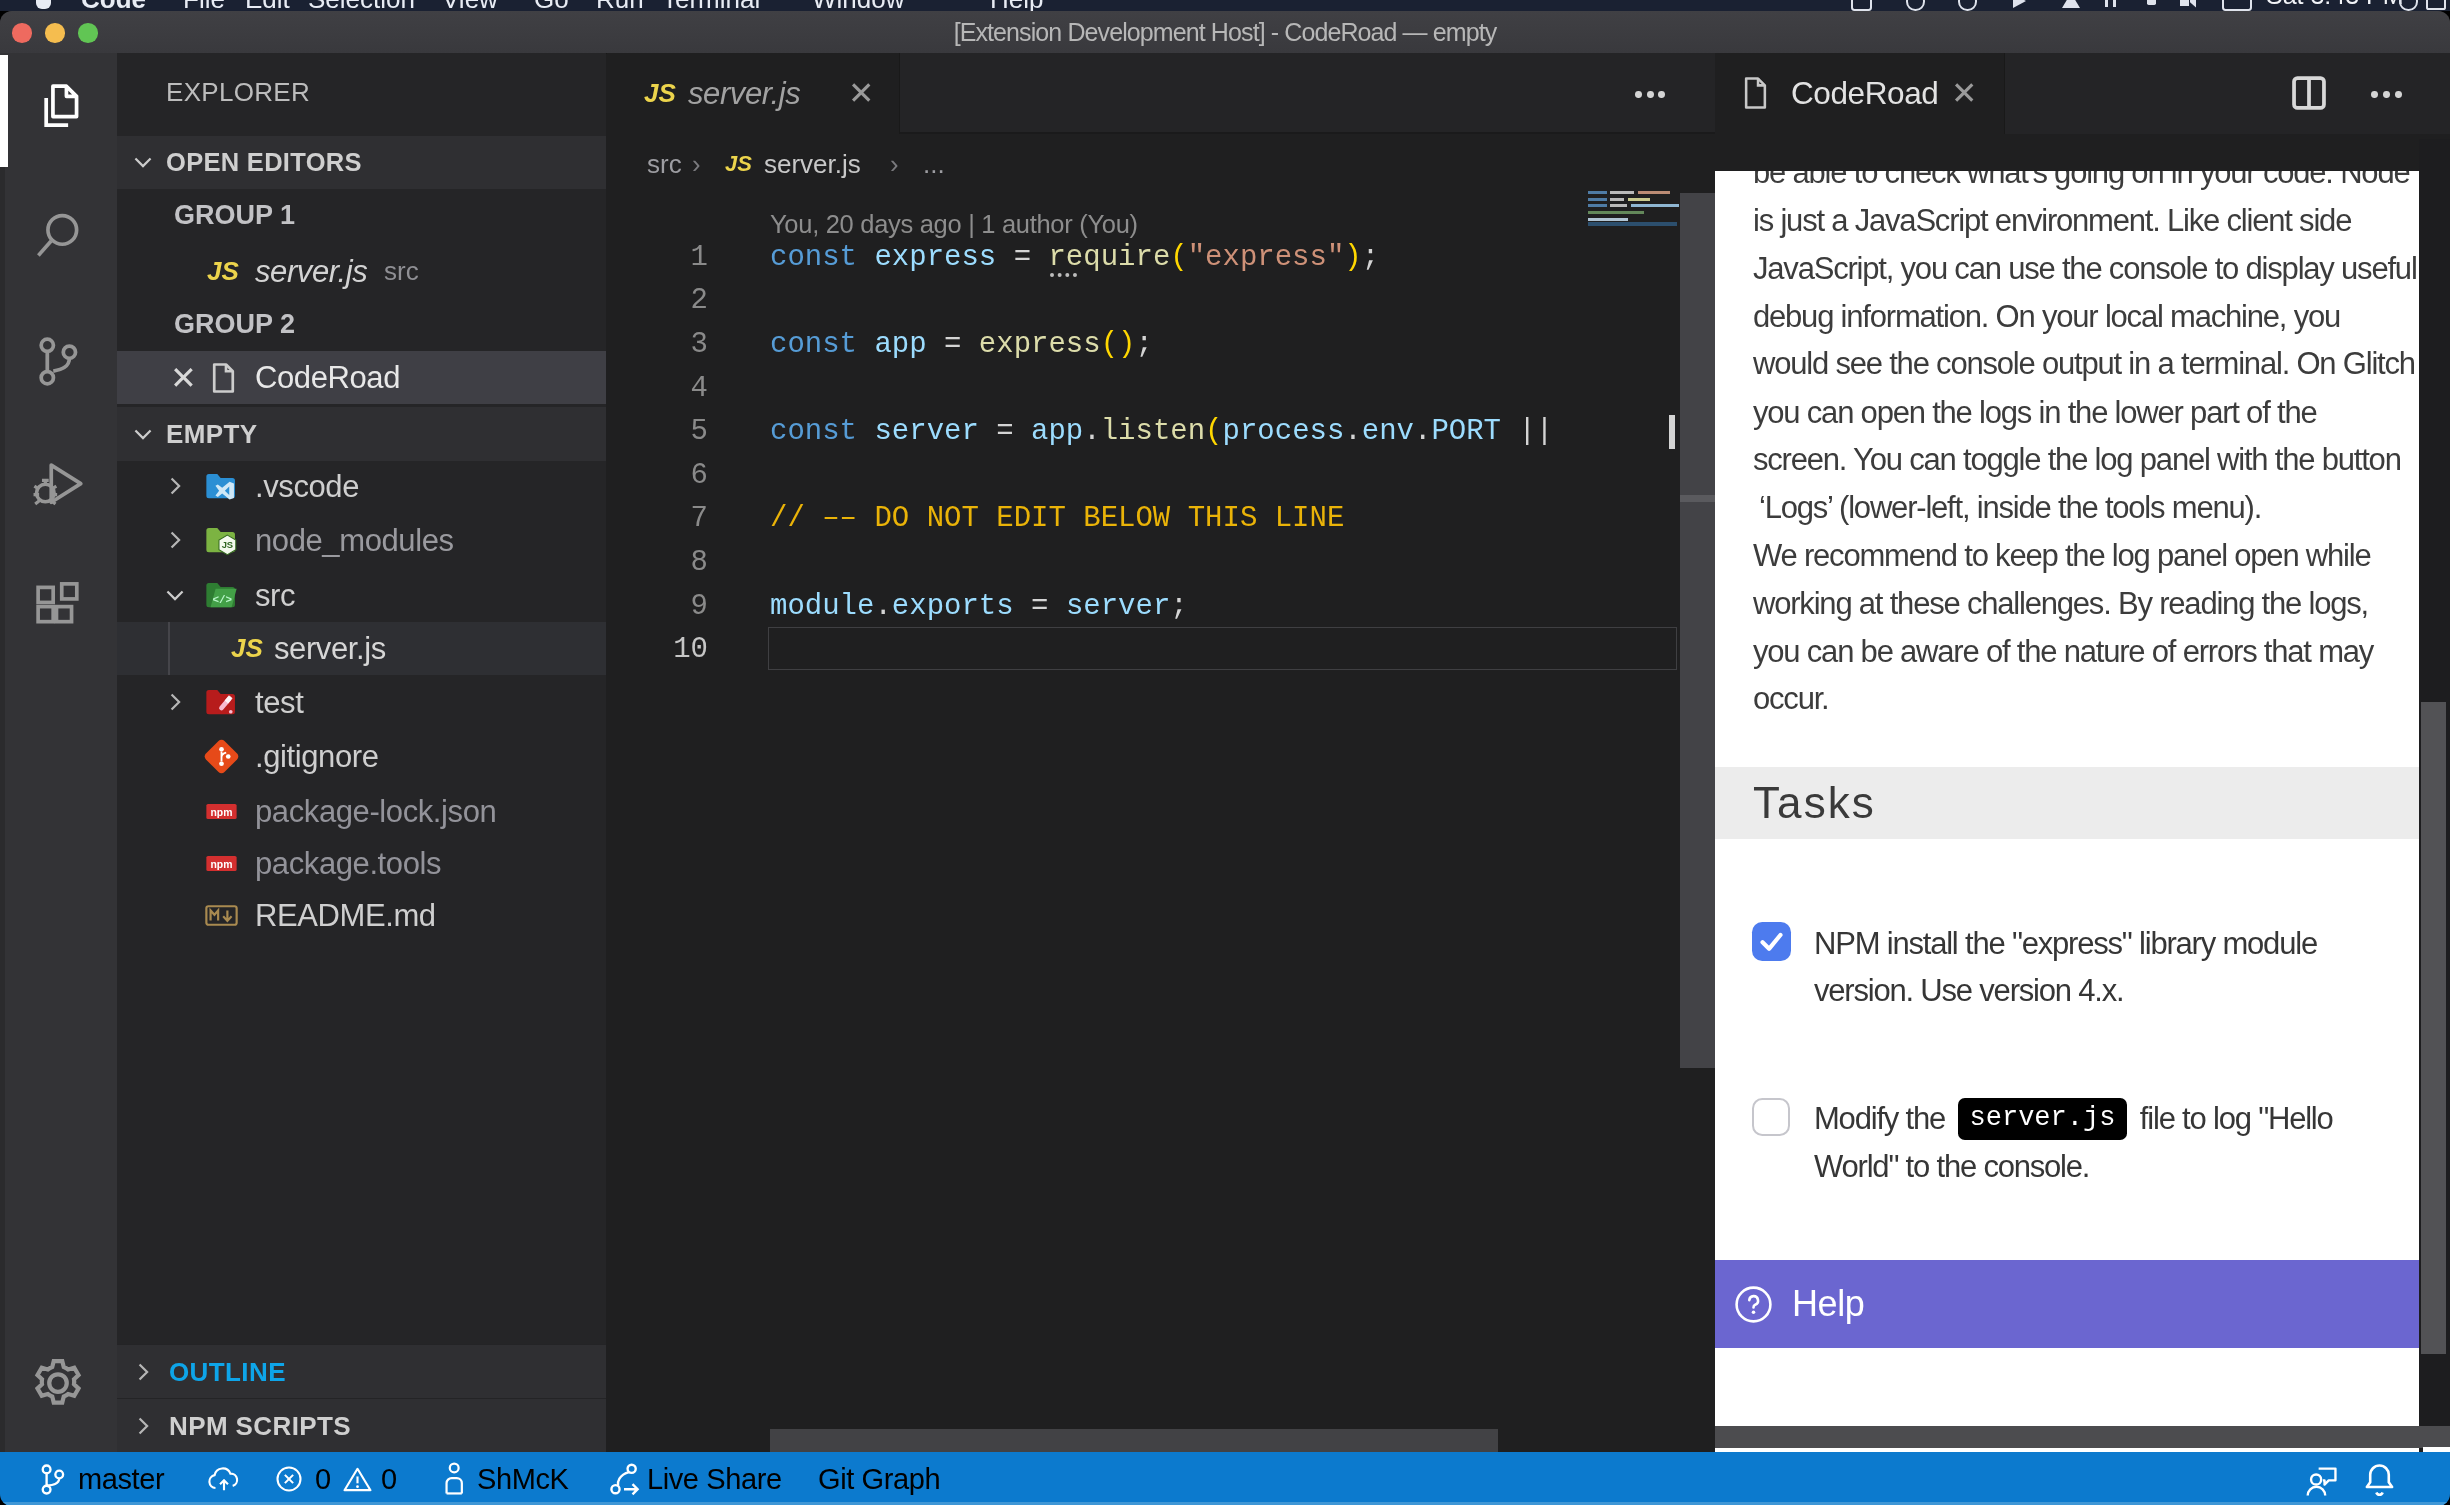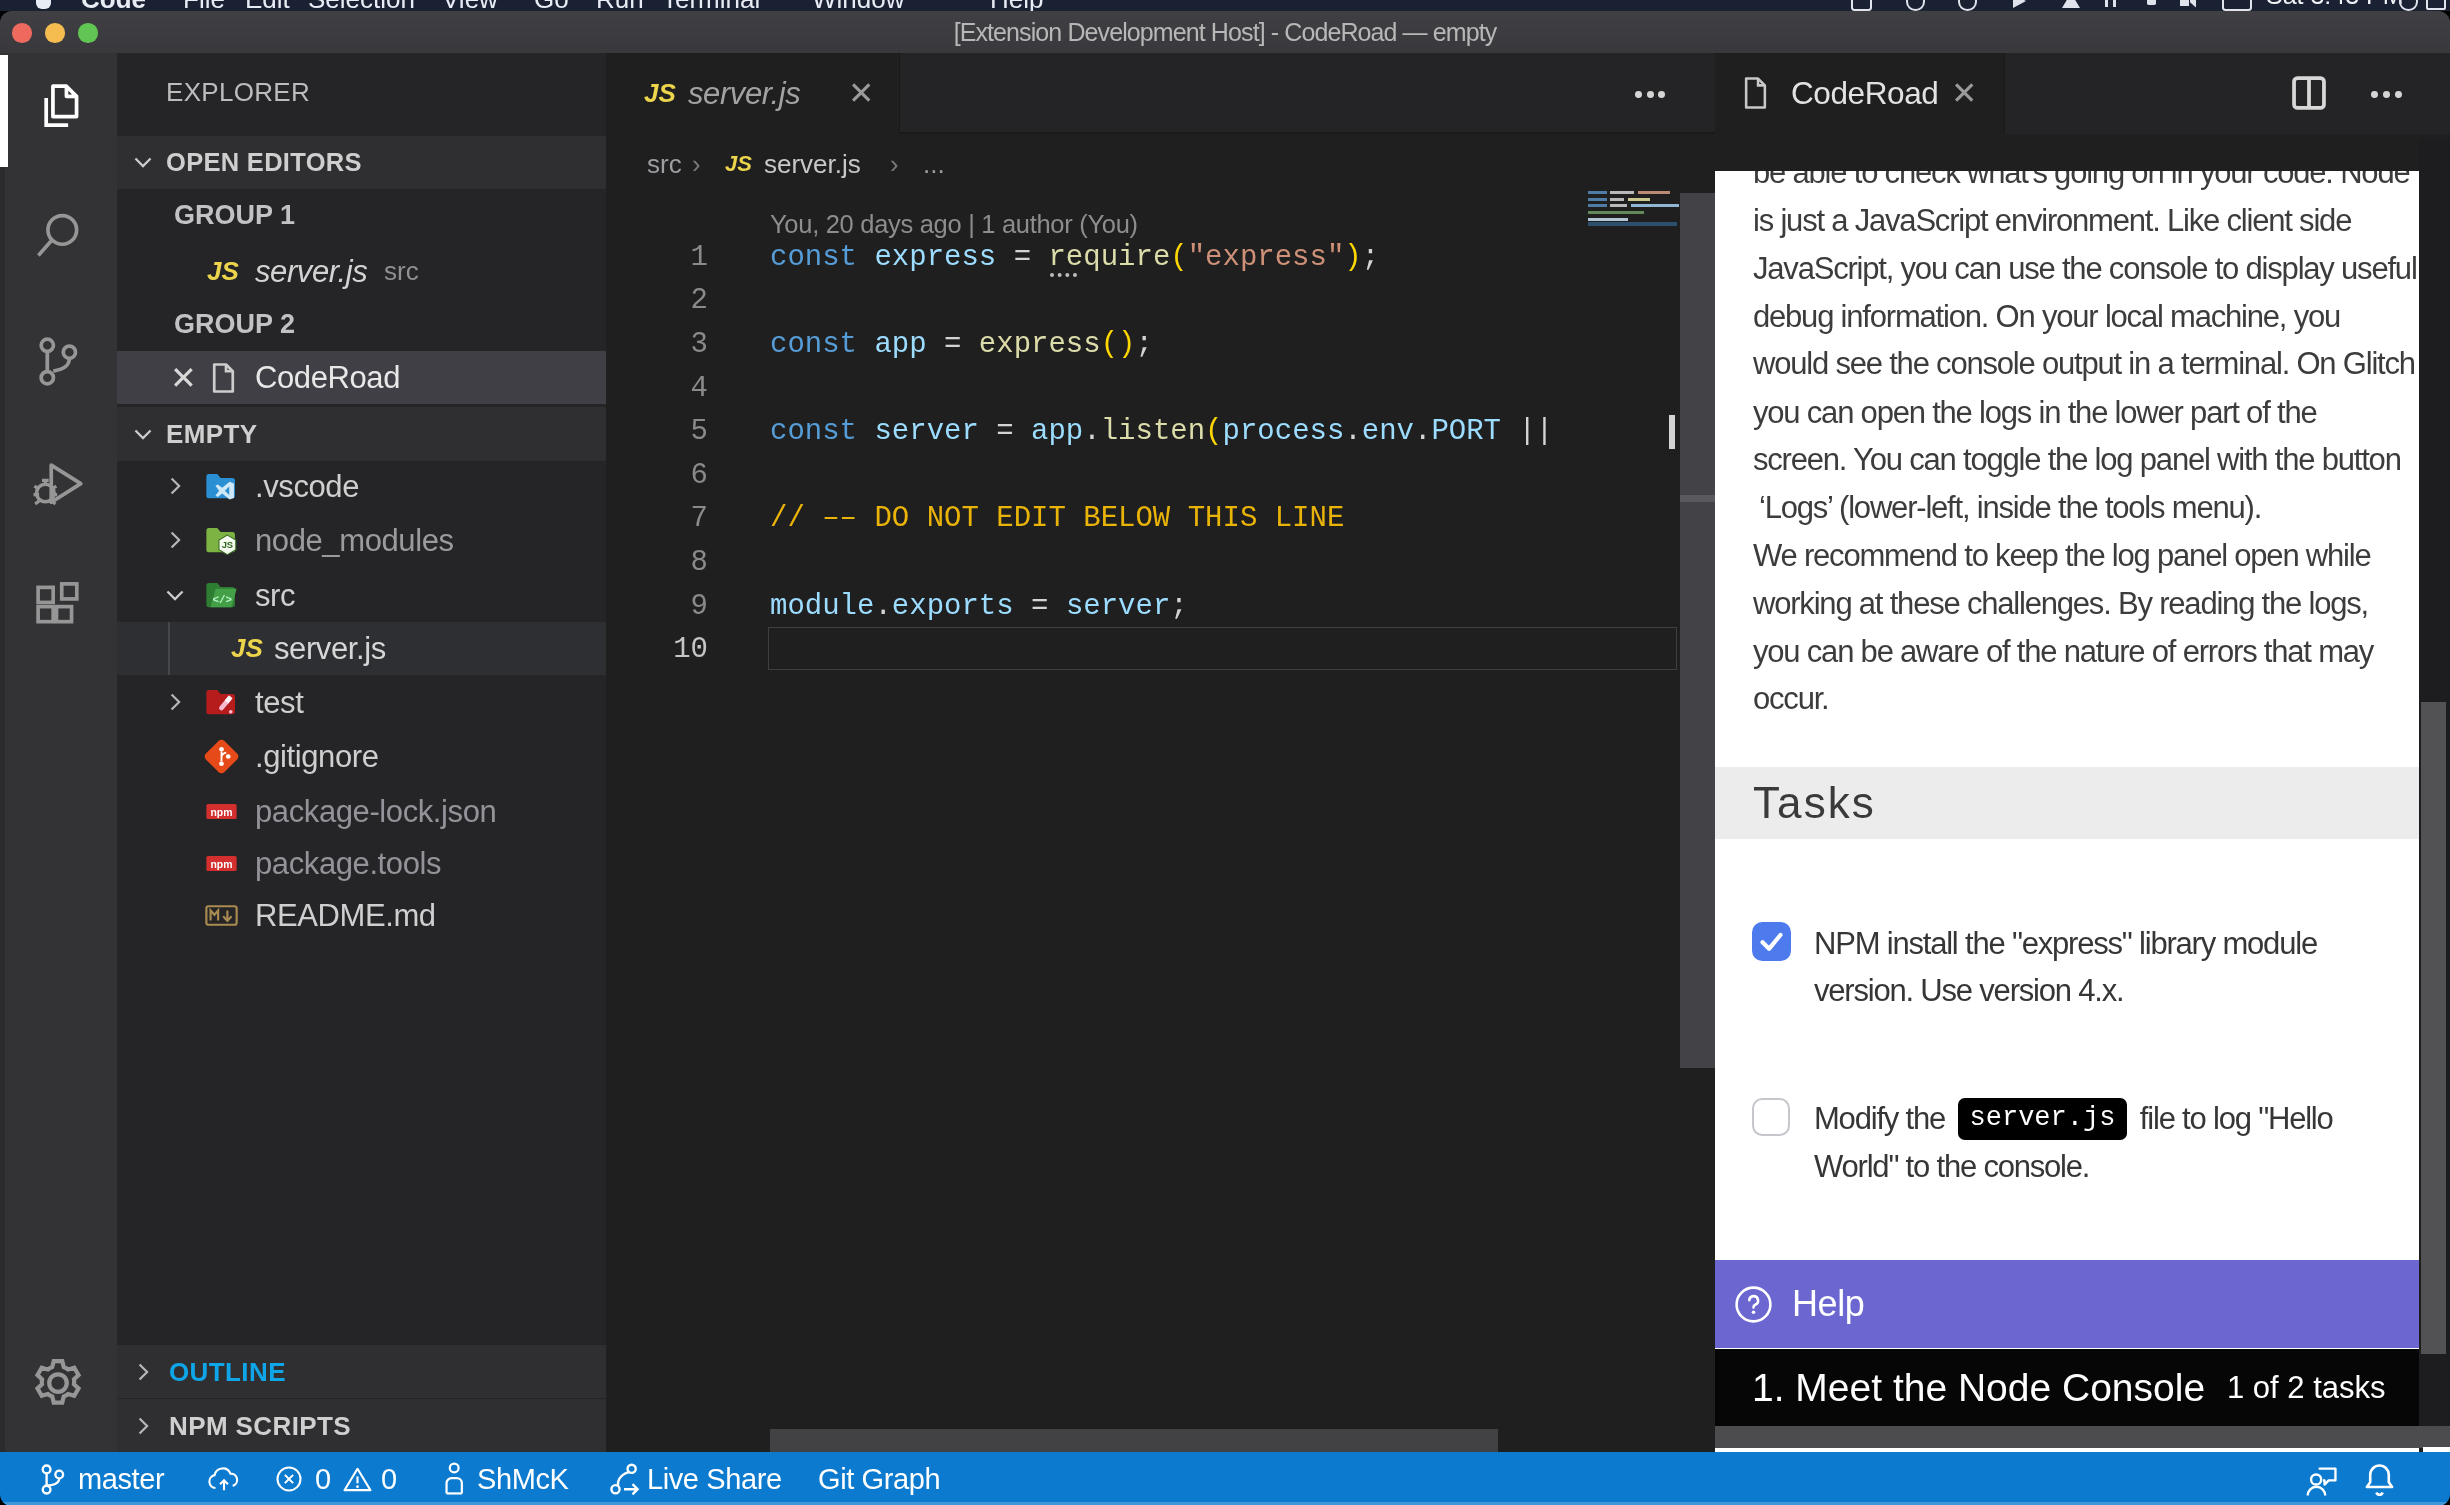--- a/index.html
+++ b/index.html
@@ -332,29 +332,25 @@
         <div class="a ct" style="left:99px;top:972px;height:48px;font-size:31px;color:#363636;letter-spacing:-1.2px;white-space:pre;">World" to the console.</div>
       </div>
       <div class="a" style="left:0;top:1207px;width:708px;height:88px;background:#6b66d0;">
 <svg class="a" style="left:18.7px;top:25px;" width="39" height="39" viewBox="0 0 24 24">
           <circle cx="12" cy="12" r="10.4" fill="none" stroke="#fff" stroke-width="1.6"></circle>
           <path d="M9.4 9.3 a2.7 2.7 0 1 1 3.6 2.8 c-.8.3-1 .8-1 1.7" fill="none" stroke="#fff" stroke-width="1.6" stroke-linecap="round"></path>
           <circle cx="12" cy="16.8" r="1.1" fill="#fff"></circle>
         </svg>
 <div class="a ct" style="left:77px;top:0;height:88px;font-size:36px;color:#fff;letter-spacing:-0.4px;">Help</div>
       </div>
-      <div class="a" style="left:0;top:1296px;width:708px;height:77px;background:#060606;">
-<div class="a ct" style="left:37px;top:0;height:77px;font-size:39px;color:#fff;letter-spacing:0px;">1. Meet the Node Console</div>
-<div class="a ct" style="left:512px;top:0;height:77px;font-size:31px;color:#fff;letter-spacing:0px;">1 of 2 tasks</div>
-      </div>
       <div class="a" style="left:704px;top:86px;width:31.5px;height:1287px;background:#1d1d1f;"></div>
       <div class="a" style="left:706px;top:649px;width:25px;height:652px;background:#525255;"></div>
       <div class="a" style="left:0;top:1373px;width:735px;height:22px;background:#4c4c4f;"></div>
     </div>
-    <div class="a" style="left:0;top:1441px;width:2450px;height:54px;background:#0c7ace;color:#ffffff;font-size:29px;">
+    <div class="a" style="left:0;top:1441px;width:2450px;height:54px;background:#0c7ace;color:#000000;font-size:29px;">
       <div class="a" style="left:39px;top:0;height:54px;display:flex;align-items:center;">
         <svg width="27" height="37" viewBox="0 0 16 22">
           <circle cx="4.5" cy="5" r="2.3" fill="none" stroke="#fff" stroke-width="1.4"></circle>
           <circle cx="4.5" cy="17" r="2.3" fill="none" stroke="#fff" stroke-width="1.4"></circle>
           <circle cx="12" cy="8" r="2.3" fill="none" stroke="#fff" stroke-width="1.4"></circle>
           <path d="M4.5 7.3 v7.4 M12 10.3 c0 3.5-4 4-7.5 4.4" fill="none" stroke="#fff" stroke-width="1.4"></path>
         </svg>
       </div>
       <div class="a ct" style="left:78px;top:0;height:54px;letter-spacing:-0.4px;">master</div>
       <div class="a" style="left:206px;top:0;height:54px;display:flex;align-items:center;">

